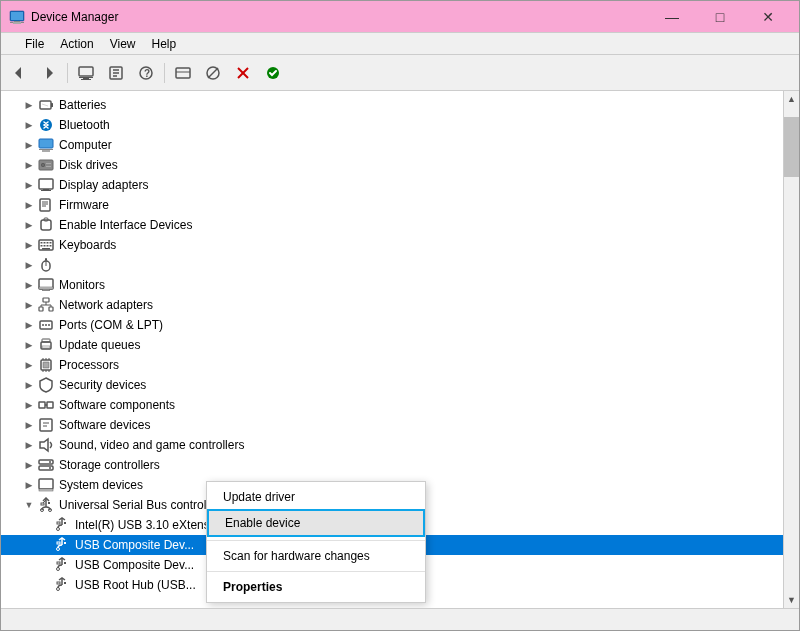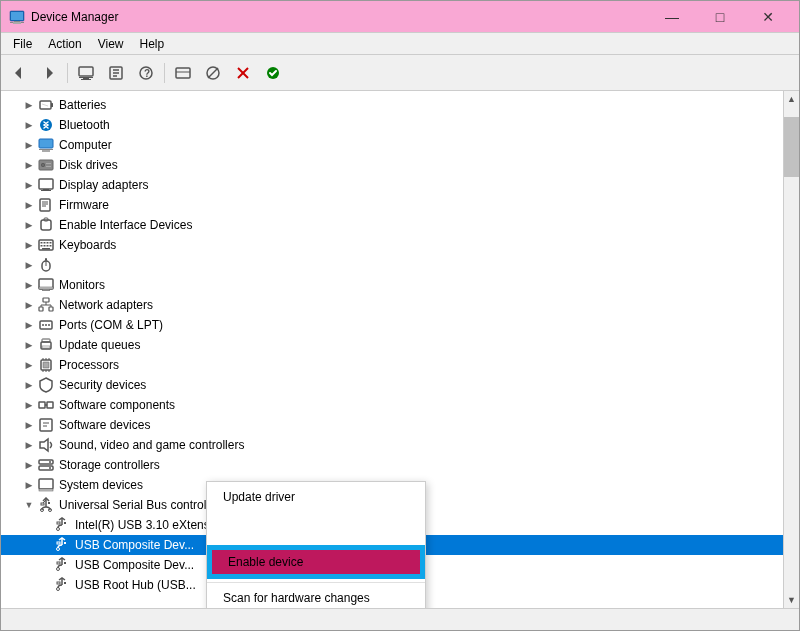--- a/index.html
+++ b/index.html
@@ -55,21 +55,21 @@
       font-size: 14px;
       color: #333;
       background: transparent;
       border: none;
     }
     .menu-bar {
       background: #f0f0f0;
       height: 22px;
       display: flex;
       align-items: center;
-      padding: 0 4px;
+      padding: 0 16px;
       border-bottom: 1px solid #ccc;
     }
     .menu-item {
       padding: 2px 8px;
       cursor: pointer;
       font-size: 12px;
     }
     .toolbar {
       background: #f0f0f0;
       height: 36px;
@@ -158,23 +158,22 @@
       padding: 3px 0;
     }
     .context-menu-item {
       padding: 5px 16px;
       cursor: pointer;
       font-size: 12px;
       display: flex;
       align-items: center;
     }
     .context-menu-item.active-item {
-      background: #be185d;
-      border: 5px solid #0ea5e9;
-      margin-top: 36px;
+      background: #e5e5e5;
+      border: 2px solid #0ea5e9;
     }
     .context-menu-sep {
       height: 1px;
       background: #e0e0e0;
       margin: 3px 0;
     }
     .context-menu-item.bold {
       font-weight: bold;
     }
     .status-bar {

